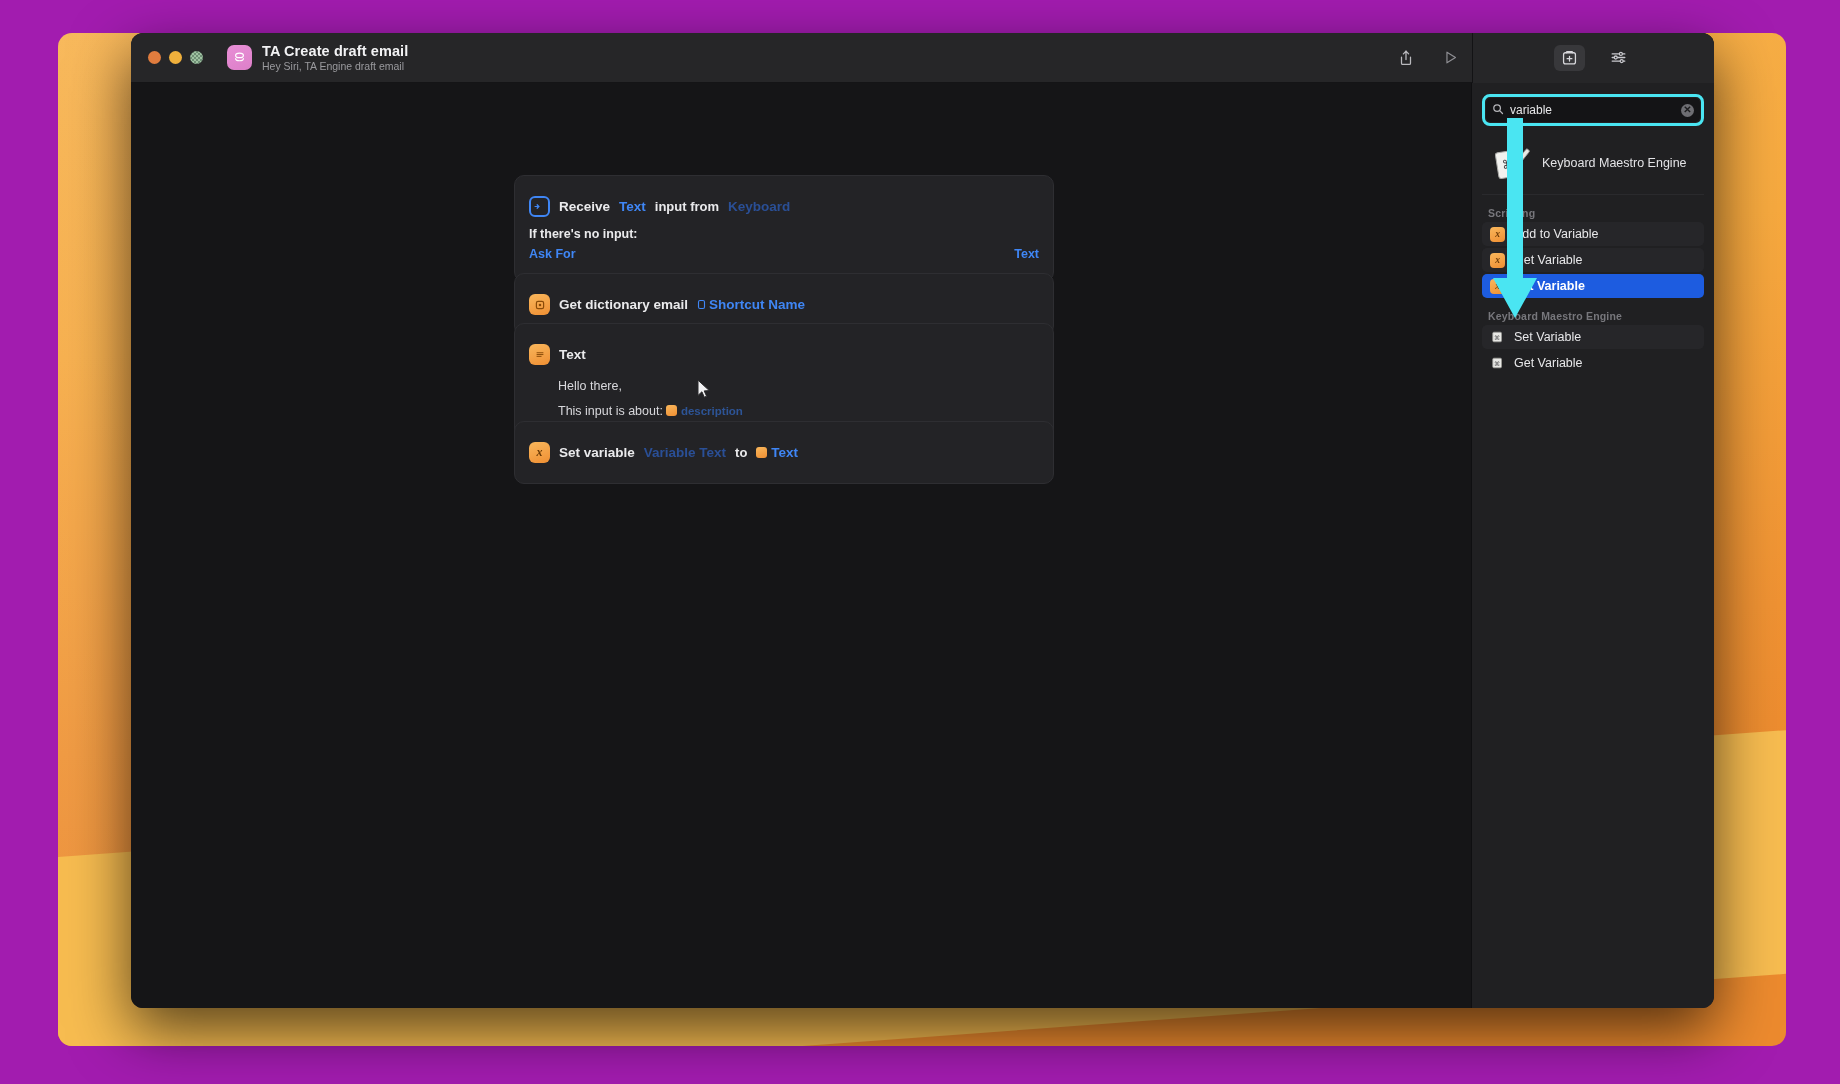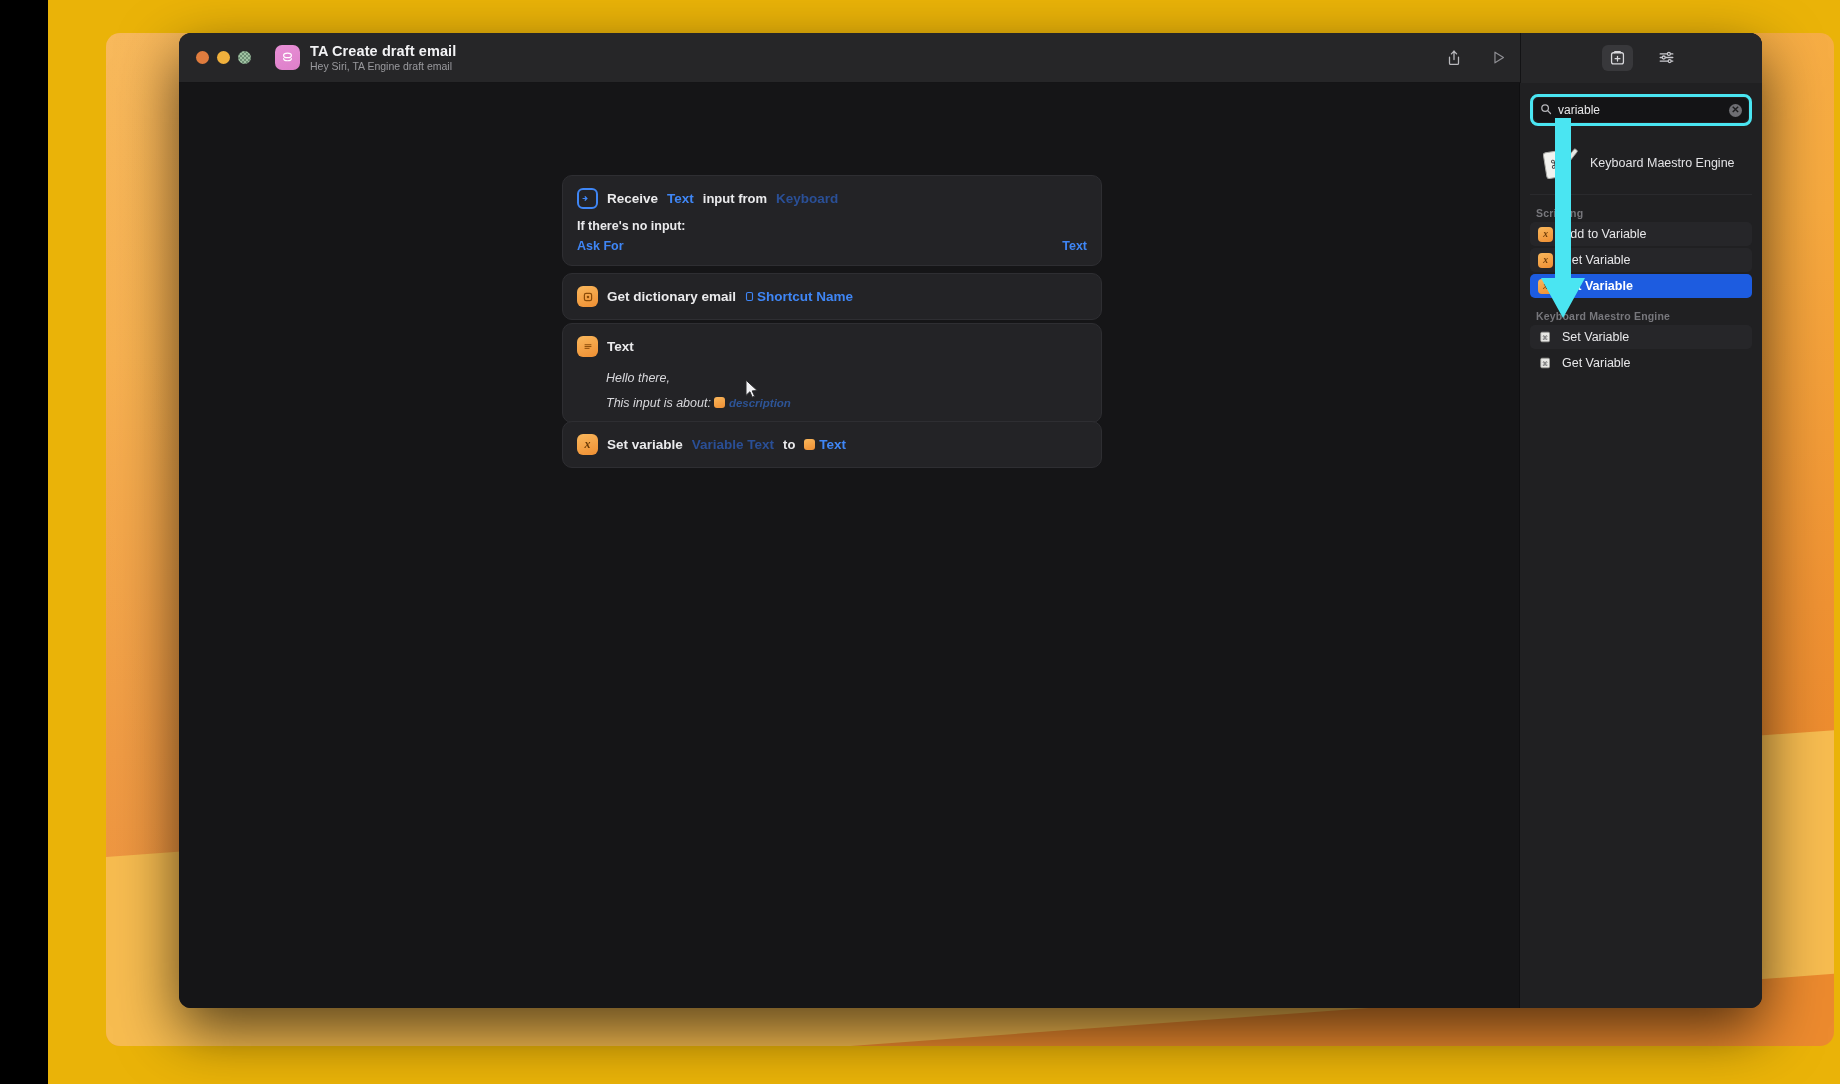--- a/index.html
+++ b/index.html
@@ -6,22 +6,21 @@
   html, body {
     width: 1840px; height: 1084px;
     background: #000;
     font-family: "Liberation Sans", sans-serif;
     overflow: hidden;
   }
 
   
   #desktop {
     position: absolute; inset: 0;
-    background: #eab308;
-    margin-left: 48px;
+    background: #a21caf;
   }
   #wallpaper {
     position: absolute;
     left: 58px; top: 33px;
     width: 1728px; height: 1013px;
     border-radius: 14px;
     overflow: hidden;
     background: linear-gradient(175deg, #f7b14a 0%, #f6a93f 28%, #ef9233 62%, #ec8a2e 78%, #ec8a2e 100%);
   }
   #wallpaper .band {
@@ -110,35 +109,35 @@
   }
 
   
   .card {
     position: absolute;
     left: 383px;
     width: 540px;
     background: #232326;
     border: 1px solid #2e2e32;
     border-radius: 10px;
-    padding: 12px 14px;
+    padding: 20px 14px;
   }
   .conn {
     position: absolute; left: 653px;
     width: 1px; background: #4a4a50;
   }
   .row { display: flex; align-items: center; gap: 9px; }
   .card-label { color: #eaeaec; font-size: 13.5px; font-weight: 700; }
   .tok-blue { color: #3f86f5; font-size: 13.5px; font-weight: 700; }
   .tok-blue-dim { color: #2a4f96; font-size: 13.5px; font-weight: 700; }
   .plain { color: #eaeaec; font-size: 13px; font-weight: 700; }
   .subline { color: #eaeaec; font-size: 12.5px; font-weight: 700; margin-top: 10px; }
   .linkrow { display: flex; gap: 16px; margin-top: 6px; justify-content: space-between; }
   .link { color: #3f86f5; font-size: 12.5px; font-weight: 700; }
-  .body-line { color: #d8d8dc; font-size: 12.5px; margin-left: 29px; font-style: italic; }
+  .body-line { color: #d8d8dc; font-size: 12.5px; margin-left: 29px; }
 
   
   .icn { width: 21px; height: 21px; border-radius: 6px; flex: 0 0 21px;
          display:flex; align-items:center; justify-content:center; }
   .icn.orange { background: linear-gradient(160deg,#f9b75c,#ef8f33); }
   .icn.outline { border: 2px solid #3f86f5; border-radius: 6px; background: transparent; }
   .icn-x { color: #6a3a06; font-size: 12px; font-weight: 700; font-style: italic;
            font-family: "Liberation Serif", serif; }
   .mini-tok { width: 11px; height: 11px; border-radius: 3px;
               background: linear-gradient(160deg,#f9b75c,#ef8f33);

